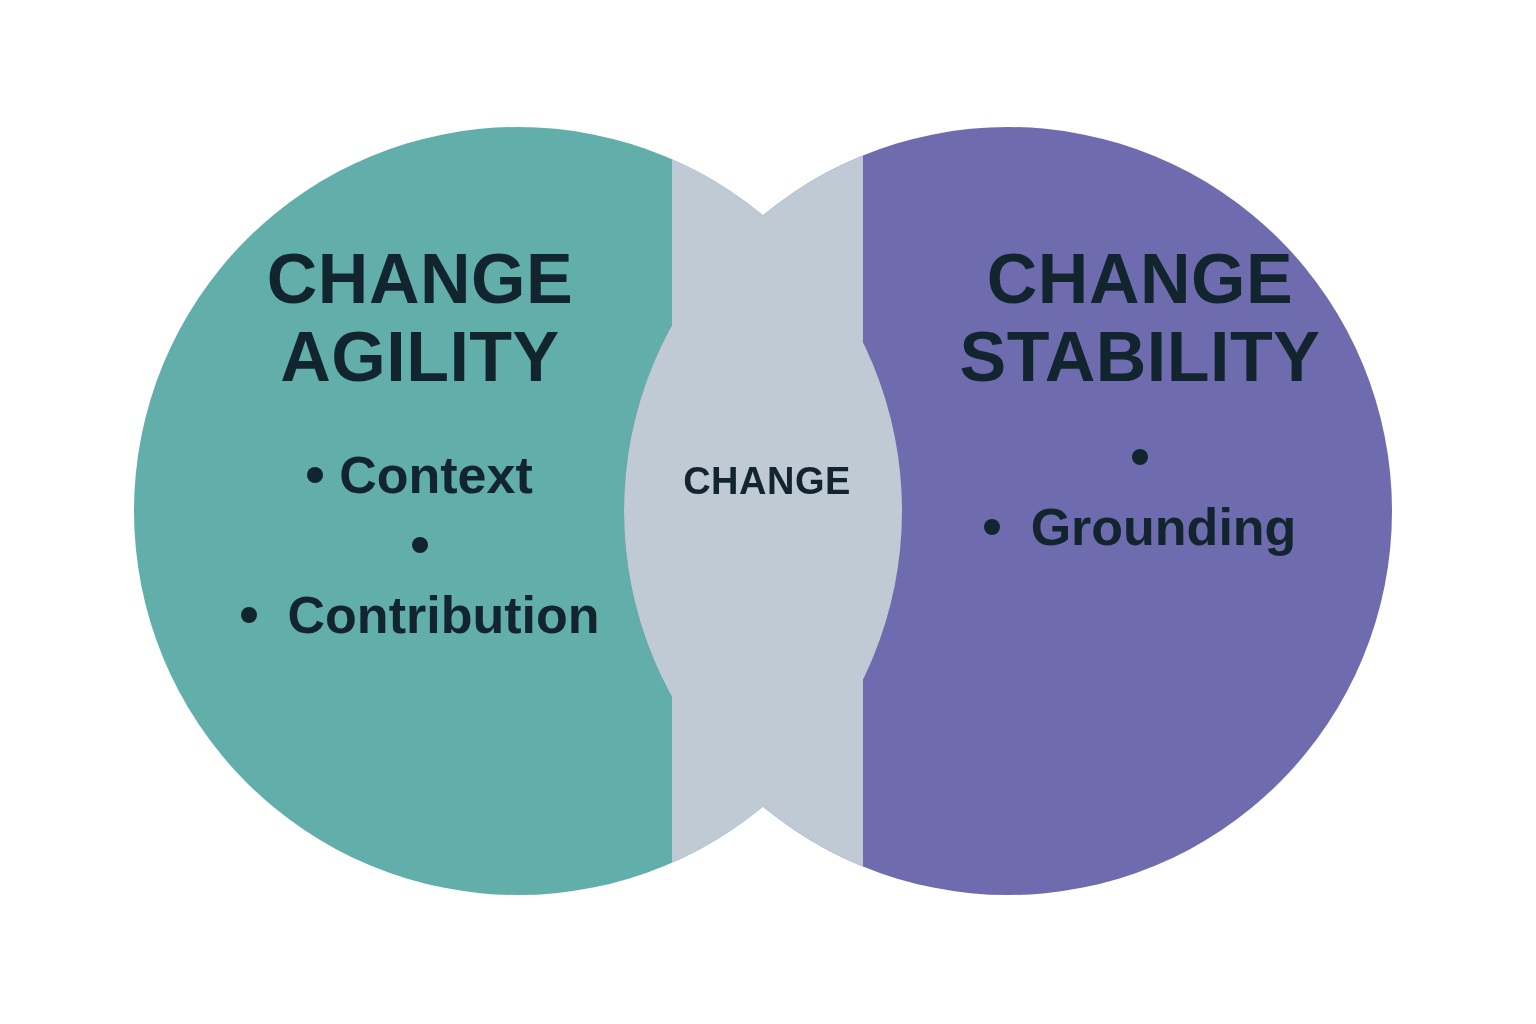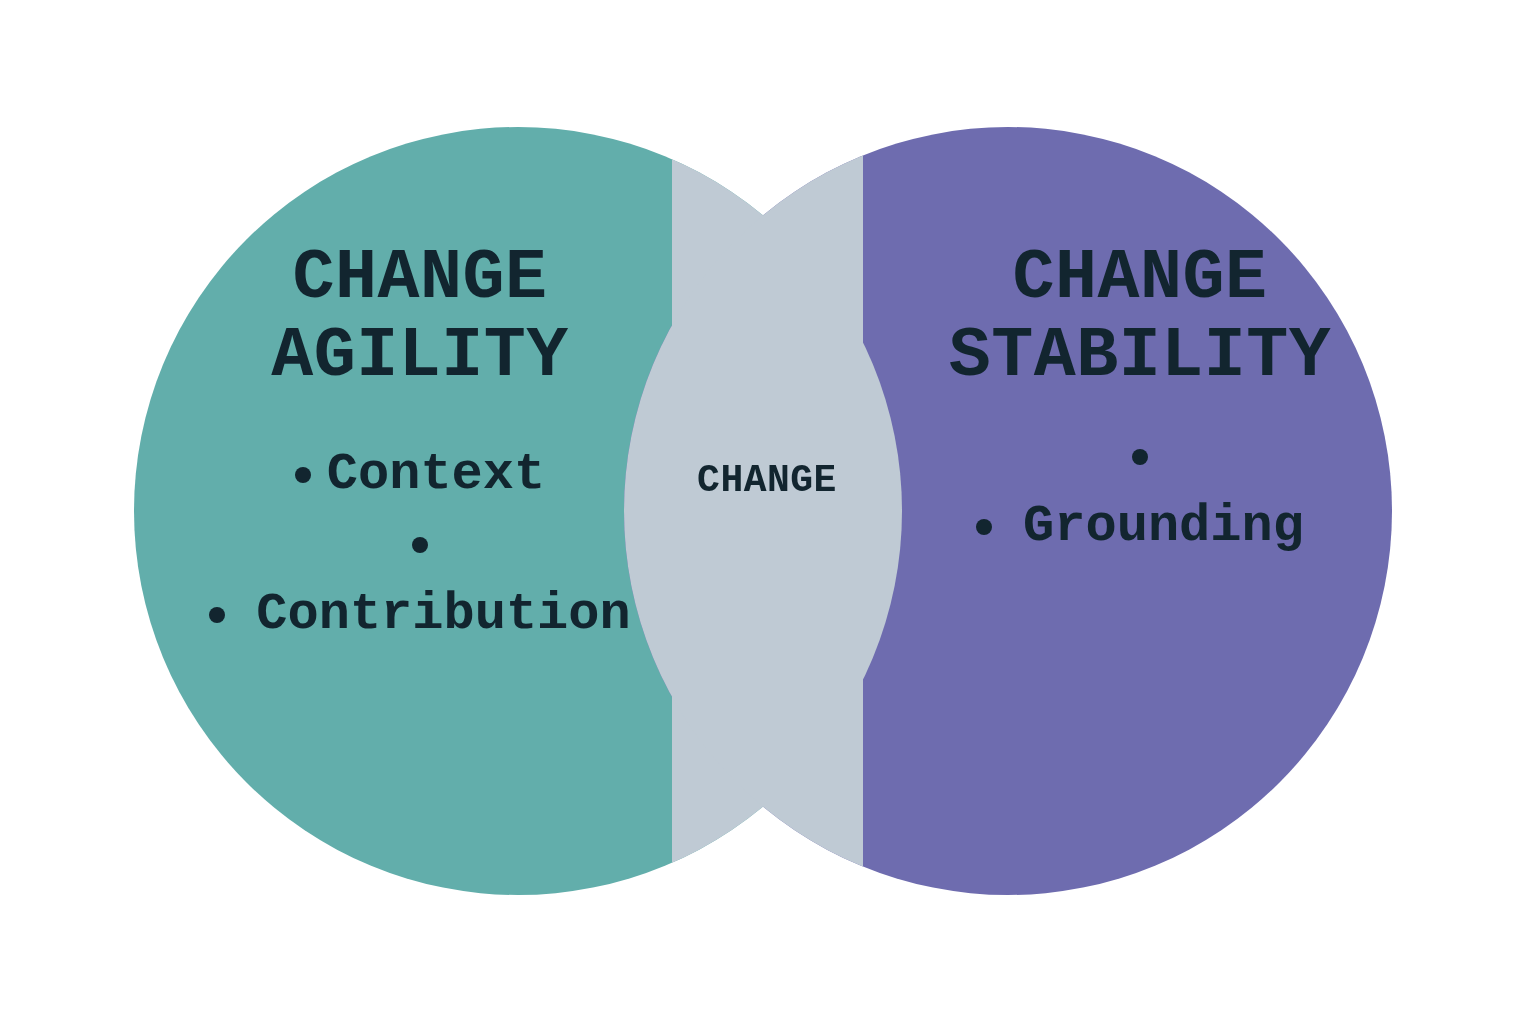--- a/index.html
+++ b/index.html
@@ -13,21 +13,20 @@
     height: 1024px;
     overflow: hidden;
     font-family: "Liberation Sans", sans-serif;
   }
 
   #venn-stage {
     position: relative;
     width: 1536px;
     height: 776px;
     background: #ffffff;
-    font-family: Liberation Mono, monospace;
   }
 
   
   .venn-circle {
     position: absolute;
     border-radius: 50%;
     top: 127px;
     width: 768px;
     height: 768px;
   }

